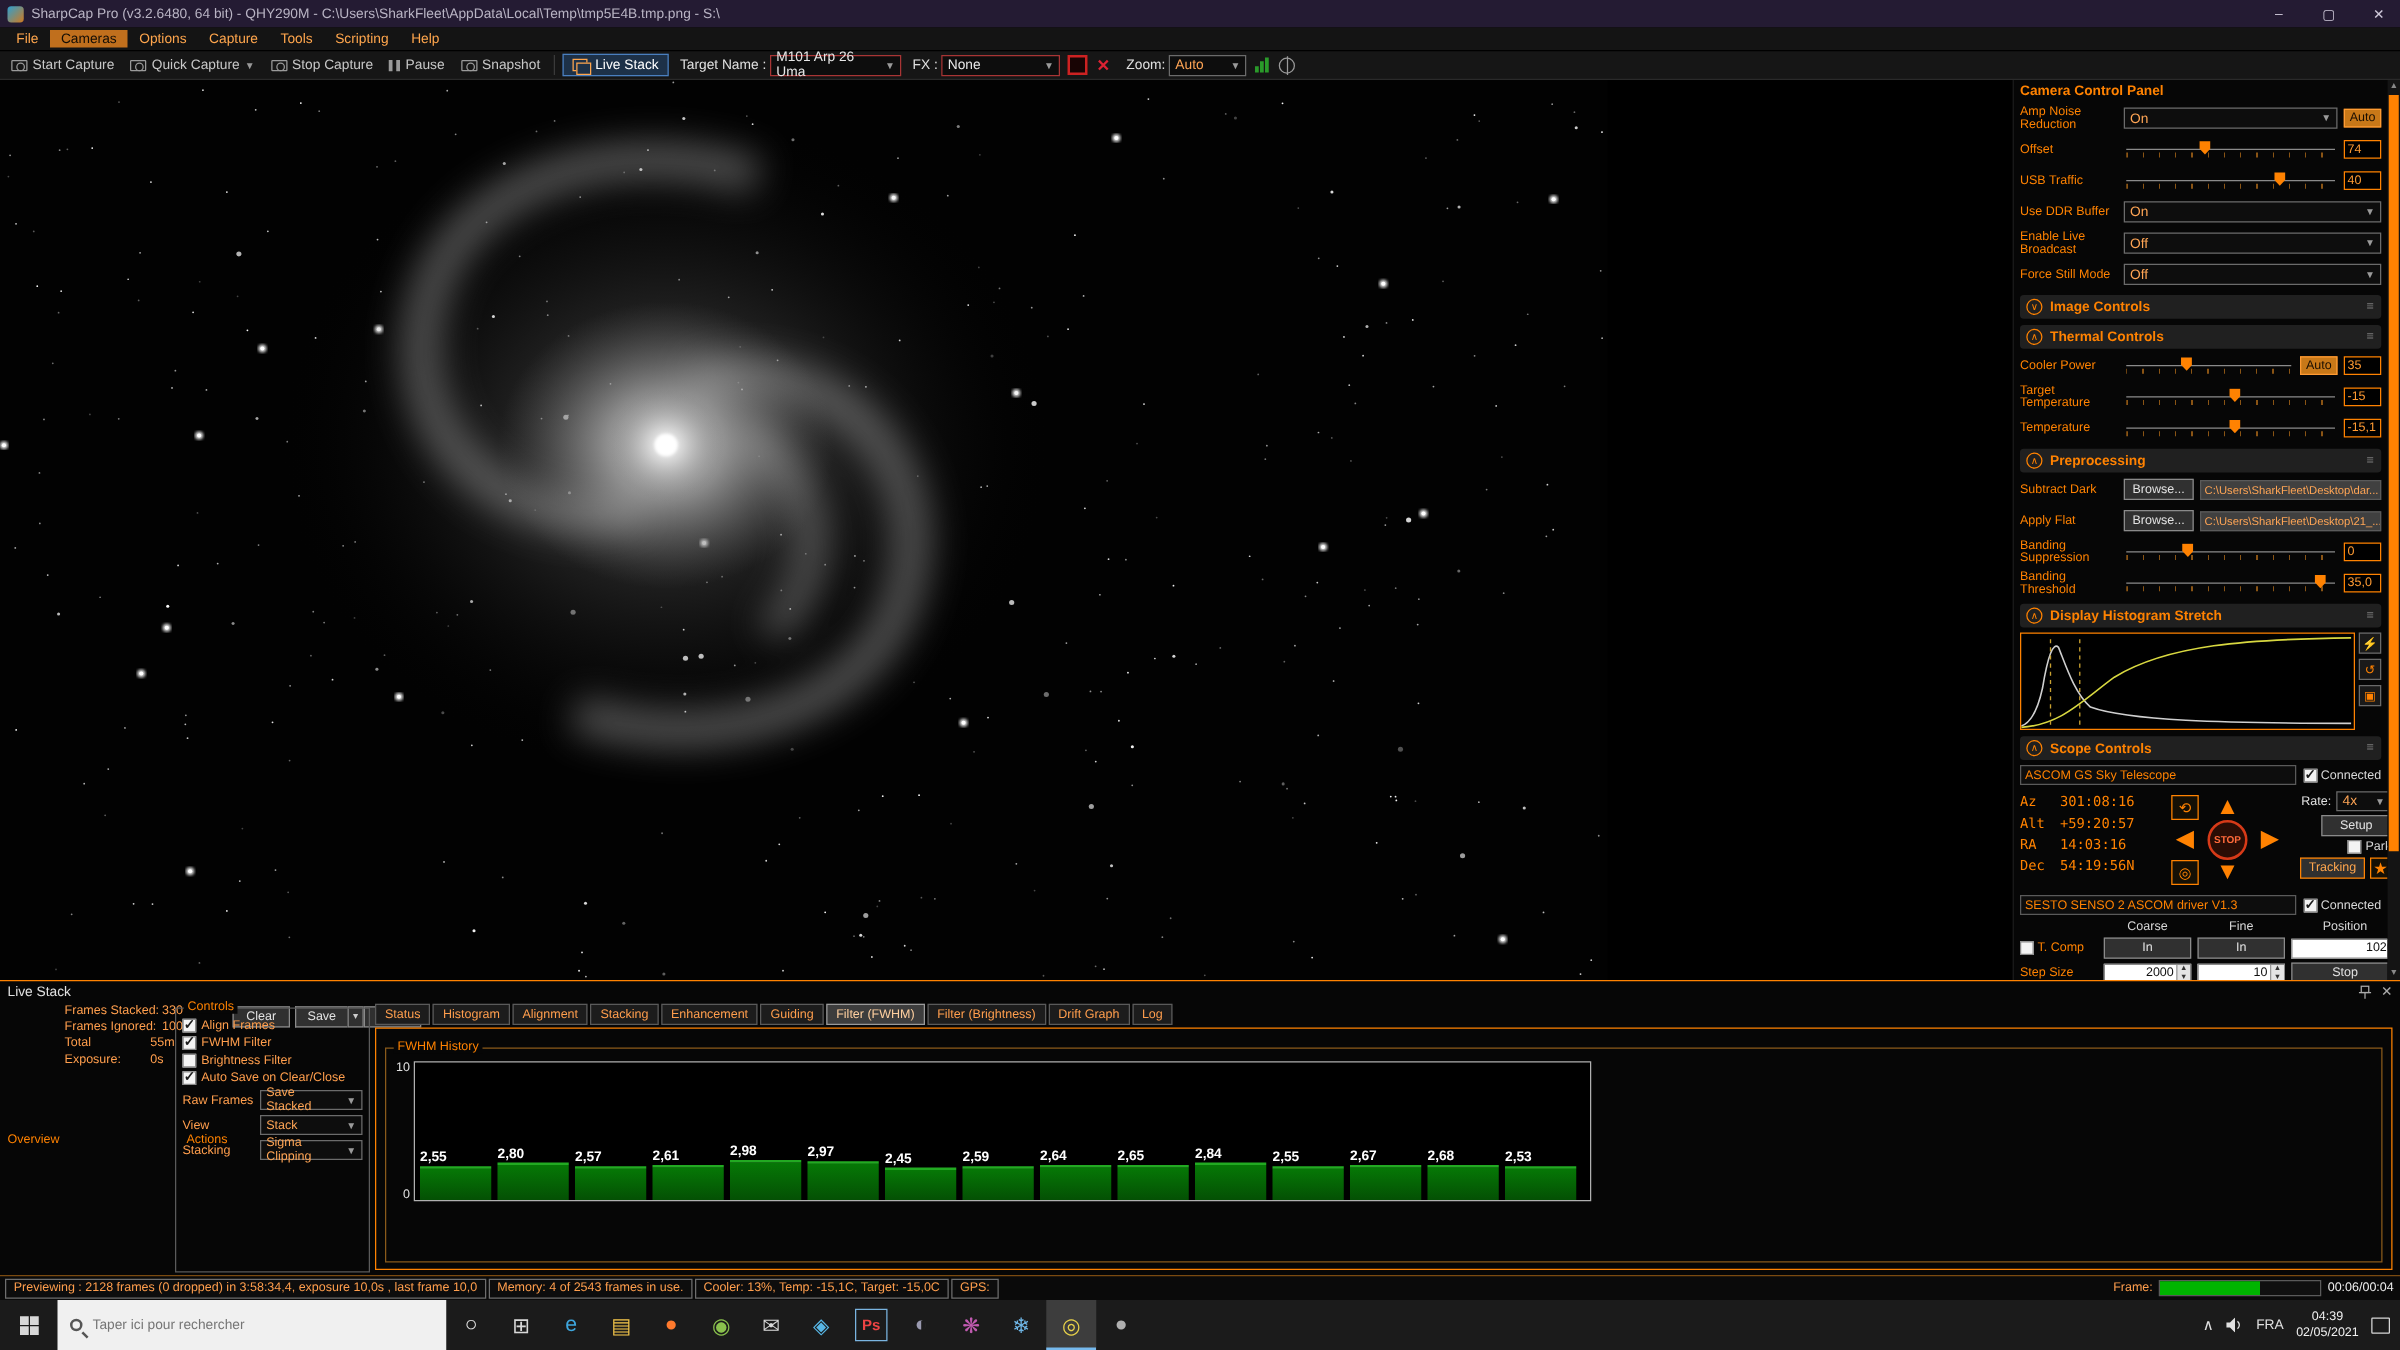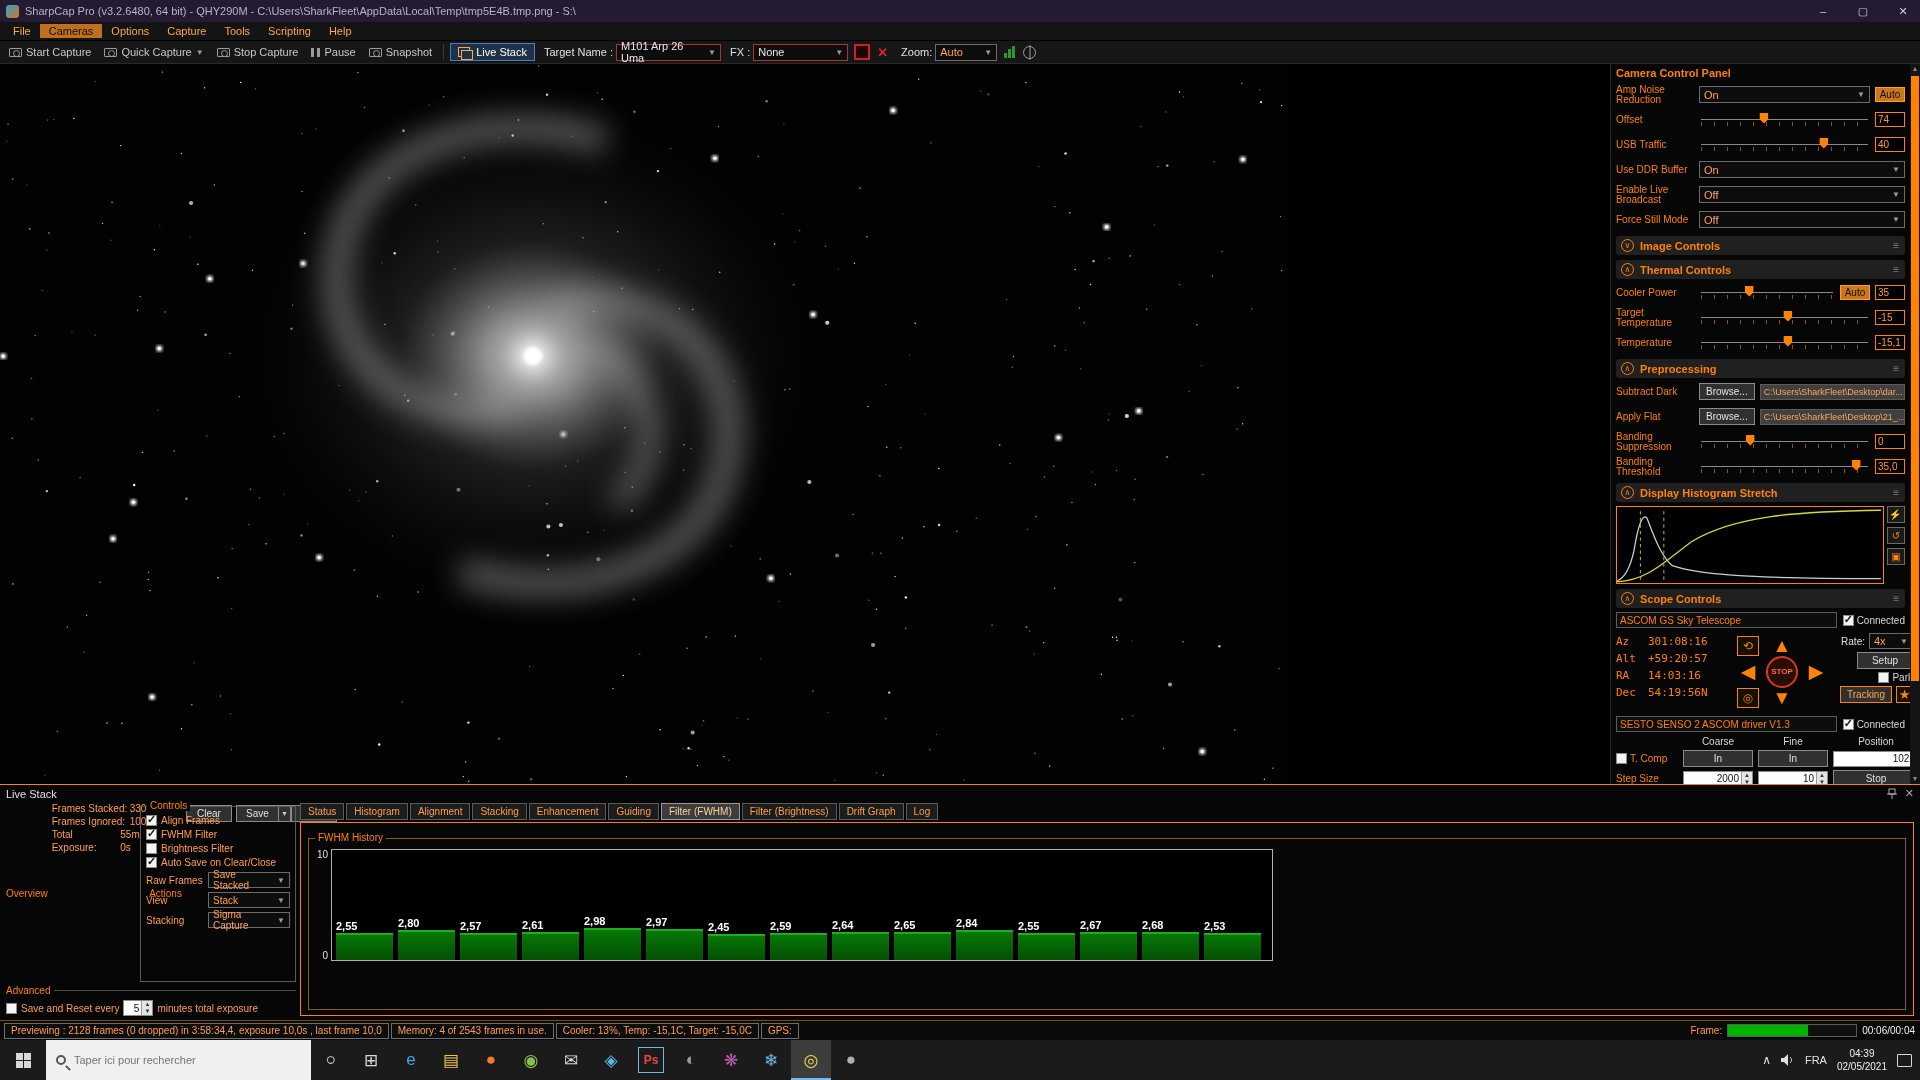--- a/index.html
+++ b/index.html
@@ -144,21 +144,21 @@
 .frame-area{margin-left:auto;display:flex;align-items:center;gap:5px;padding-right:3px}
 .pbar{width:130px;height:13px;border:1px solid #5a5a5a;background:#101010;position:relative}
 .pbar .fill{position:absolute;left:0;top:0;bottom:0;background:#00b400}
 .frame-time{color:#f0f0f0}
 
 
 .taskbar{height:40px;flex:none;background:#1b1b1b;display:flex;align-items:stretch}
 .start{width:46px;display:flex;align-items:center;justify-content:center}
 .win-logo{display:grid;grid-template-columns:7px 7px;grid-template-rows:7px 7px;gap:1px}
 .win-logo i{background:#d8d8d8;display:block}
-.tb-search{width:265px;background:#f0f0f0;display:flex;align-items:center;gap:8px;padding:0 10px;margin:0}
+.tb-search{width:311px;background:#f0f0f0;display:flex;align-items:center;gap:8px;padding:0 10px;margin:0}
 .mag{width:10px;height:10px;border:2px solid #555;border-radius:50%;position:relative;flex:none}
 .mag::after{content:"";position:absolute;width:2px;height:6px;background:#555;left:9px;top:8px;transform:rotate(-45deg)}
 .tb-search input{border:none;background:transparent;outline:none;font-size:11px;color:#333;width:230px;font-family:"Liberation Sans",sans-serif}
 .tb-icons{display:flex;align-items:stretch}
 .tb-icon{width:40px;display:flex;align-items:center;justify-content:center;font-size:17px}
 .tb-icon.active{background:#3d3d3d;box-shadow:inset 0 -2px 0 #76b9ed}
 .tray{margin-left:auto;display:flex;align-items:center;gap:10px;padding:0 8px;color:#e0e0e0}
 .clock{text-align:center;font-size:10px;line-height:13px;color:#f0f0f0}
 .tray-ic{font-size:12px;color:#e0e0e0}
 .notif{width:15px;height:13px;border:1px solid #d8d8d8;border-radius:1px}
@@ -992,39 +992,27 @@
             <div class="ddrow">
               <span class="dl">View</span>
               <div class="dd">
                 <span>Stack</span>
                 <span class="arr">▼</span>
               </div>
             </div>
             <div class="ddrow">
               <span class="dl">Stacking</span>
               <div class="dd">
-                <span>Sigma Capture</span>
+                <span>Sigma Clipping</span>
                 <span class="arr">▼</span>
               </div>
             </div>
           </div>
         </div>
 
-        <div class="ls-advanced">
-          <div class="ls-sec">Advanced</div>
-          <div class="adv-row">
-            <span class="cb"></span>
-            <span>Save and Reset every</span>
-            <div class="spin" style="width:30px">
-              <span class="num">5</span>
-              <span class="arrs">▲<br>▼</span>
-            </div>
-            <span>minutes total exposure</span>
-          </div>
-        </div>
       </div>
 
       <div class="tab-area">
         <div class="tabs">
             <div class="tab">Status</div>
             <div class="tab">Histogram</div>
             <div class="tab">Alignment</div>
             <div class="tab">Stacking</div>
             <div class="tab">Enhancement</div>
             <div class="tab">Guiding</div>

